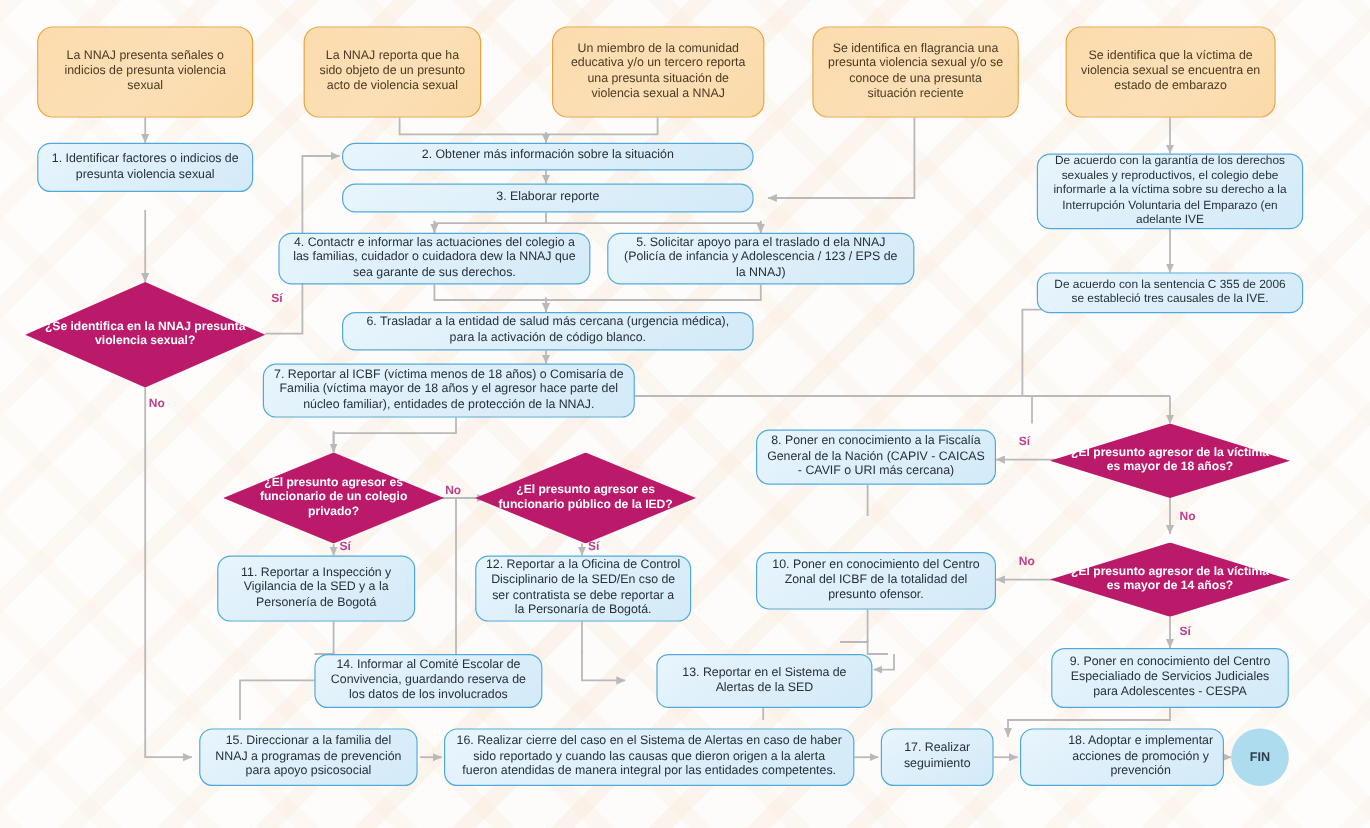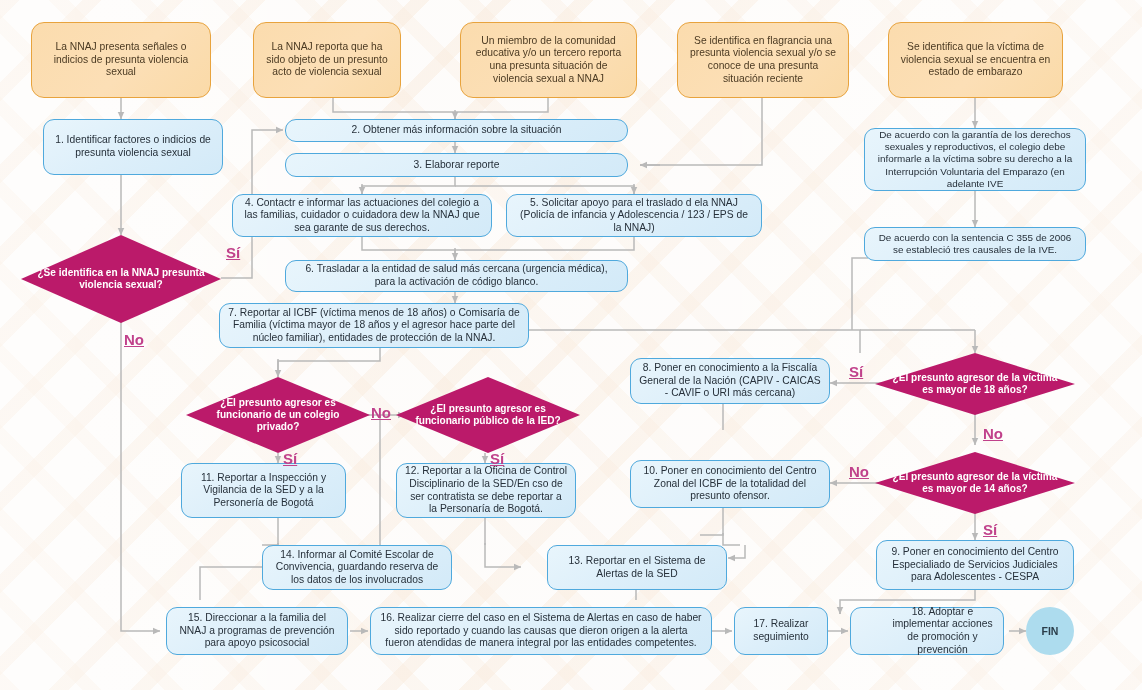--- a/index.html
+++ b/index.html
@@ -90,24 +90,23 @@
     background:#addcee;
     border-radius:50%;
     color:#2a3d49;
     font-size:10.5px;
     font-weight:bold;
     text-align:center;
   }
   .edge-label{
     position:absolute;
     color:#c0418b;
-    font-size:15px;
+    font-size:10px;
     font-weight:600;
     white-space:nowrap;
-    text-decoration:underline;
   }
 </style>
 </head>
 <body>
 
 <div id="canvas">
   <div id="bg-pattern"></div>
   <div id="bg-fade"></div>
 
   <svg id="wires" viewBox="0 0 1142 690">
@@ -213,21 +212,21 @@
   <div class="node box-orange" style="left:460px; top:22px;  width:177px; height:76px;">
     <span>Un miembro de la comunidad educativa y/o un tercero reporta una presunta situación de violencia sexual a NNAJ</span>
   </div>
   <div class="node box-orange" style="left:677px; top:22px;  width:172px; height:76px;">
     <span>Se identifica en flagrancia una presunta violencia sexual y/o se conoce de una presunta situación reciente</span>
   </div>
   <div class="node box-orange" style="left:888px; top:22px;  width:175px; height:76px;">
     <span>Se identifica que la víctima de violencia sexual se encuentra en estado de embarazo</span>
   </div>
 
-  <div class="node box-blue" style="left:31px;  top:119px; width:180px; height:56px;margin-left:12px;">
+  <div class="node box-blue" style="left:31px;  top:119px; width:180px; height:41px;">
     <span>1. Identificar factores o indicios de presunta violencia sexual</span>
   </div>
 
   <div class="node box-blue" style="left:285px; top:119px; width:343px; height:23px;">
     <span>2. Obtener más información sobre la situación</span>
   </div>
 
   <div class="node box-blue" style="left:285px; top:153px; width:343px; height:24px;">
     <span>3. Elaborar reporte</span>
   </div>
@@ -281,21 +280,21 @@
   </div>
 
   <div class="node box-blue" style="left:370px; top:607px; width:342px; height:48px;">
     <span>16. Realizar cierre del caso en el Sistema de Alertas en caso de haber sido reportado y cuando las causas que dieron origen a la alerta fueron atendidas de manera integral por las entidades competentes.</span>
   </div>
 
   <div class="node box-blue" style="left:734px; top:607px; width:94px;  height:48px;">
     <span>17. Realizar seguimiento</span>
   </div>
 
-  <div class="node box-blue" style="left:850px; top:607px; width:154px; height:48px;padding-left:39px;">
+  <div class="node box-blue" style="left:850px; top:607px; width:170px; height:48px;padding-left:39px;">
     <span>18. Adoptar e implementar acciones de promoción y prevención</span>
   </div>
 
   <div class="node box-blue" style="left:864px; top:128px; width:222px; height:63px; font-size:9.9px;">
     <span>De acuerdo con la garantía de los derechos sexuales y reproductivos, el colegio debe informarle a la víctima sobre su derecho a la Interrupción Voluntaria del Emparazo (en adelante IVE</span>
   </div>
 
   <div class="node box-blue" style="left:864px; top:227px; width:222px; height:34px; font-size:9.9px;">
     <span>De acuerdo con la sentencia C 355 de 2006 se estableció tres causales de la IVE.</span>
   </div>

